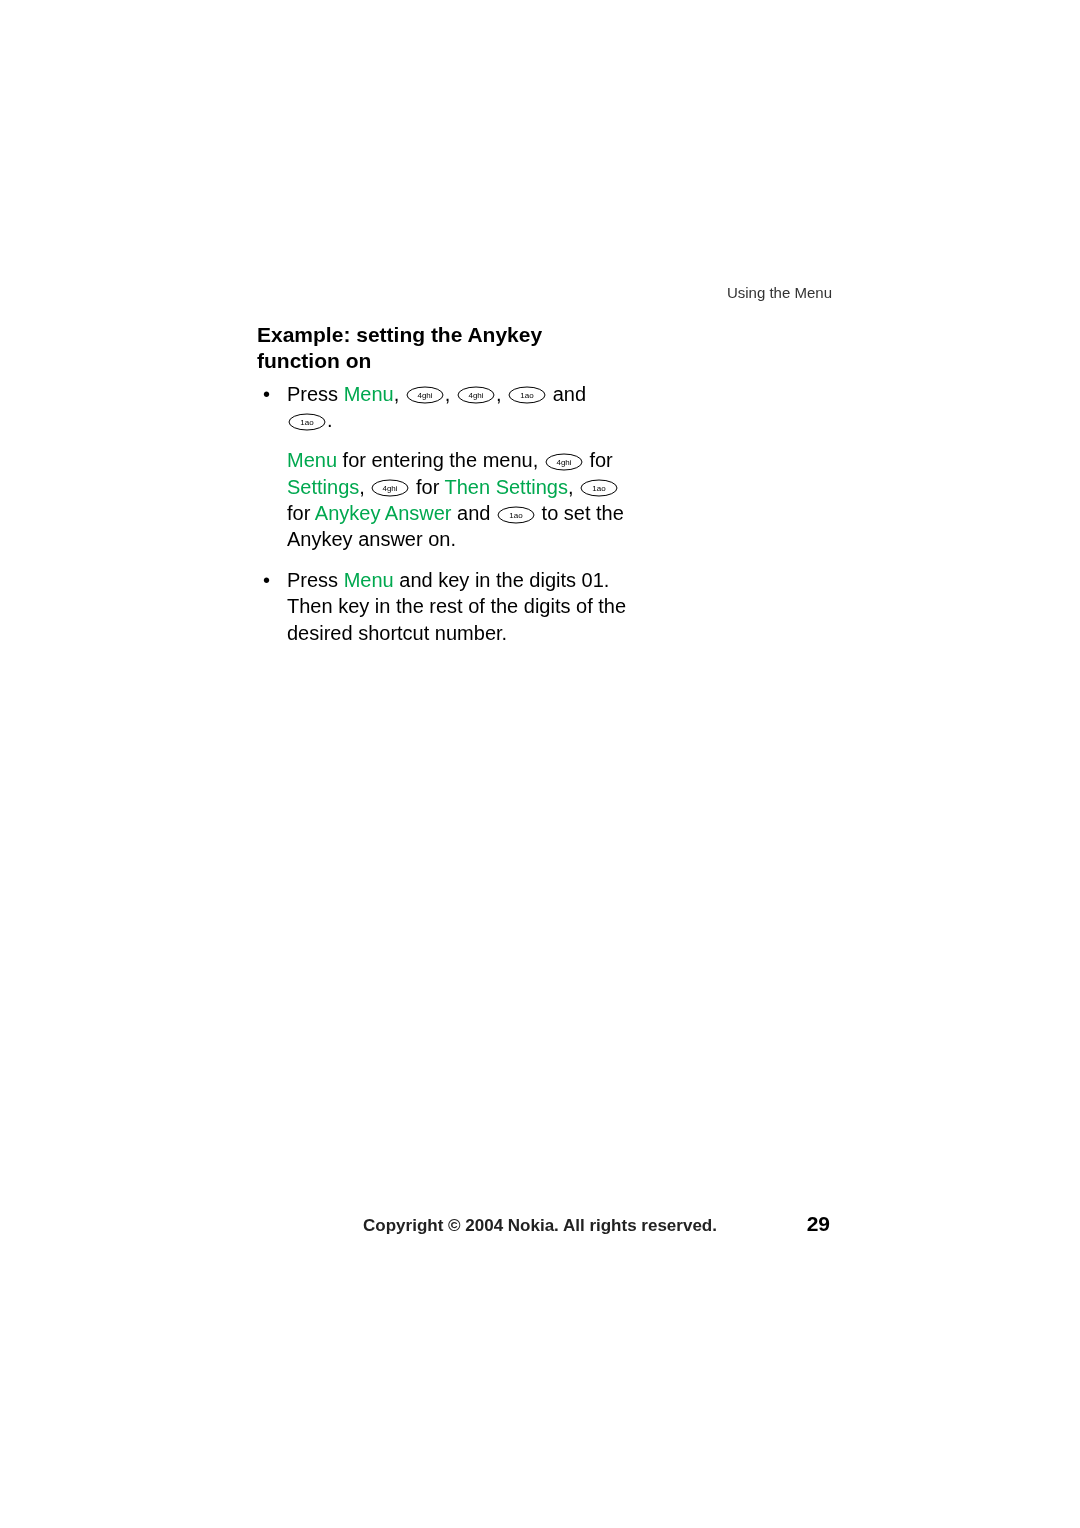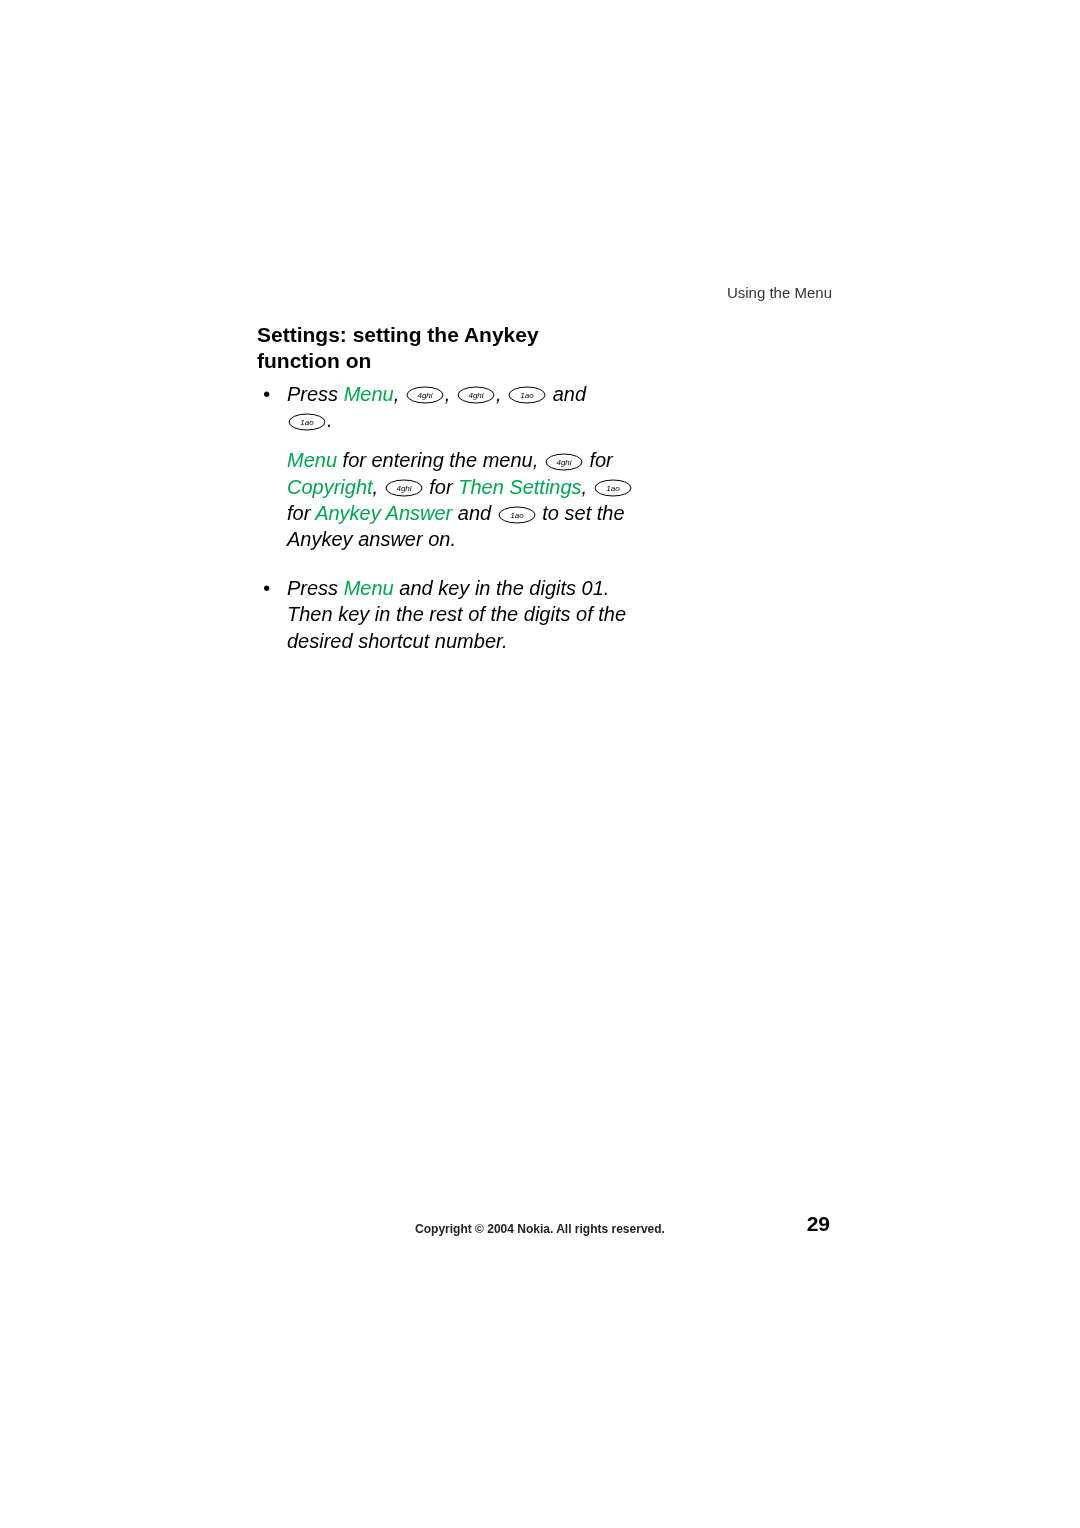--- a/index.html
+++ b/index.html
@@ -32,21 +32,20 @@
   }
   .heading {
     font-weight: bold;
     font-size: 21px;
     line-height: 1.25;
     margin: 0 0 6px 0;
   }
   .body-text {
     font-size: 20px;
     line-height: 1.32;
-    font-style: italic;
   }
   ul.bullets {
     list-style: none;
     padding: 0;
     margin: 0;
   }
   ul.bullets > li {
     position: relative;
     padding-left: 30px;
     margin-bottom: 8px;
@@ -58,42 +57,42 @@
     top: 0;
     font-size: 20px;
     line-height: 1.32;
   }
   .green {
     color: #00a84f;
   }
   .sub-block {
     padding-left: 30px;
     margin-top: 14px;
-    margin-bottom: 22px;
+    margin-bottom: 14px;
   }
   .key-icon {
     display: inline-block;
     vertical-align: middle;
     width: 38px;
     height: 16px;
     position: relative;
     margin: 0 1px;
   }
   .key-icon svg {
     position: absolute;
     top: -2px;
     left: 0;
   }
   .footer {
     position: absolute;
     bottom: 292px;
     left: 0;
     width: 1080px;
     text-align: center;
-    font-size: 12px;
+    font-size: 17px;
     font-weight: bold;
     color: #222;
   }
   .page-number {
     position: absolute;
     bottom: 292px;
     right: 250px;
     font-size: 21px;
     font-weight: bold;
   }
@@ -104,21 +103,21 @@
 </head>
 <body>
 
 <div class="page">
 
   <div class="header-right">Using the Menu</div>
 
   <div class="content">
 
     <p class="heading">
-      <span>Settings: setting the Anykey</span><br>
+      <span>Example: setting the Anykey</span><br>
       <span>function on</span>
     </p>
 
     <ul class="bullets body-text">
       <li>
         <span>Press </span><span class="green">Menu</span><span>, </span><span class="key-icon"><svg width="38" height="20" viewBox="0 0 38 20">
               <ellipse cx="19" cy="10" rx="18" ry="8" fill="none" stroke="#000" stroke-width="1"></ellipse>
               <text x="19" y="13" font-size="8" text-anchor="middle" fill="#000">4ghi</text>
             </svg></span><span>, </span><span class="key-icon"><svg width="38" height="20" viewBox="0 0 38 20">
               <ellipse cx="19" cy="10" rx="18" ry="8" fill="none" stroke="#000" stroke-width="1"></ellipse>
@@ -132,21 +131,21 @@
               <text x="19" y="13" font-size="8" text-anchor="middle" fill="#000">1ao</text>
             </svg></span><span>.</span>
       </li>
     </ul>
 
     <div class="sub-block body-text">
       <span class="green">Menu</span><span> for entering the menu, </span><span class="key-icon"><svg width="38" height="20" viewBox="0 0 38 20">
             <ellipse cx="19" cy="10" rx="18" ry="8" fill="none" stroke="#000" stroke-width="1"></ellipse>
             <text x="19" y="13" font-size="8" text-anchor="middle" fill="#000">4ghi</text>
           </svg></span>
-      <span>for </span><span class="green">Copyright</span><span>,  </span><span class="key-icon"><svg width="38" height="20" viewBox="0 0 38 20">
+      <span>for </span><span class="green">Settings</span><span>,  </span><span class="key-icon"><svg width="38" height="20" viewBox="0 0 38 20">
             <ellipse cx="19" cy="10" rx="18" ry="8" fill="none" stroke="#000" stroke-width="1"></ellipse>
             <text x="19" y="13" font-size="8" text-anchor="middle" fill="#000">4ghi</text>
           </svg></span><span> for </span><span class="green">Then Settings</span><span>, </span>
       <span class="key-icon"><svg width="38" height="20" viewBox="0 0 38 20">
             <ellipse cx="19" cy="10" rx="18" ry="8" fill="none" stroke="#000" stroke-width="1"></ellipse>
             <text x="19" y="13" font-size="8" text-anchor="middle" fill="#000">1ao</text>
           </svg></span><span> for </span><span class="green">Anykey Answer</span><span> and </span><span class="key-icon"><svg width="38" height="20" viewBox="0 0 38 20">
             <ellipse cx="19" cy="10" rx="18" ry="8" fill="none" stroke="#000" stroke-width="1"></ellipse>
             <text x="19" y="13" font-size="8" text-anchor="middle" fill="#000">1ao</text>
           </svg></span>

